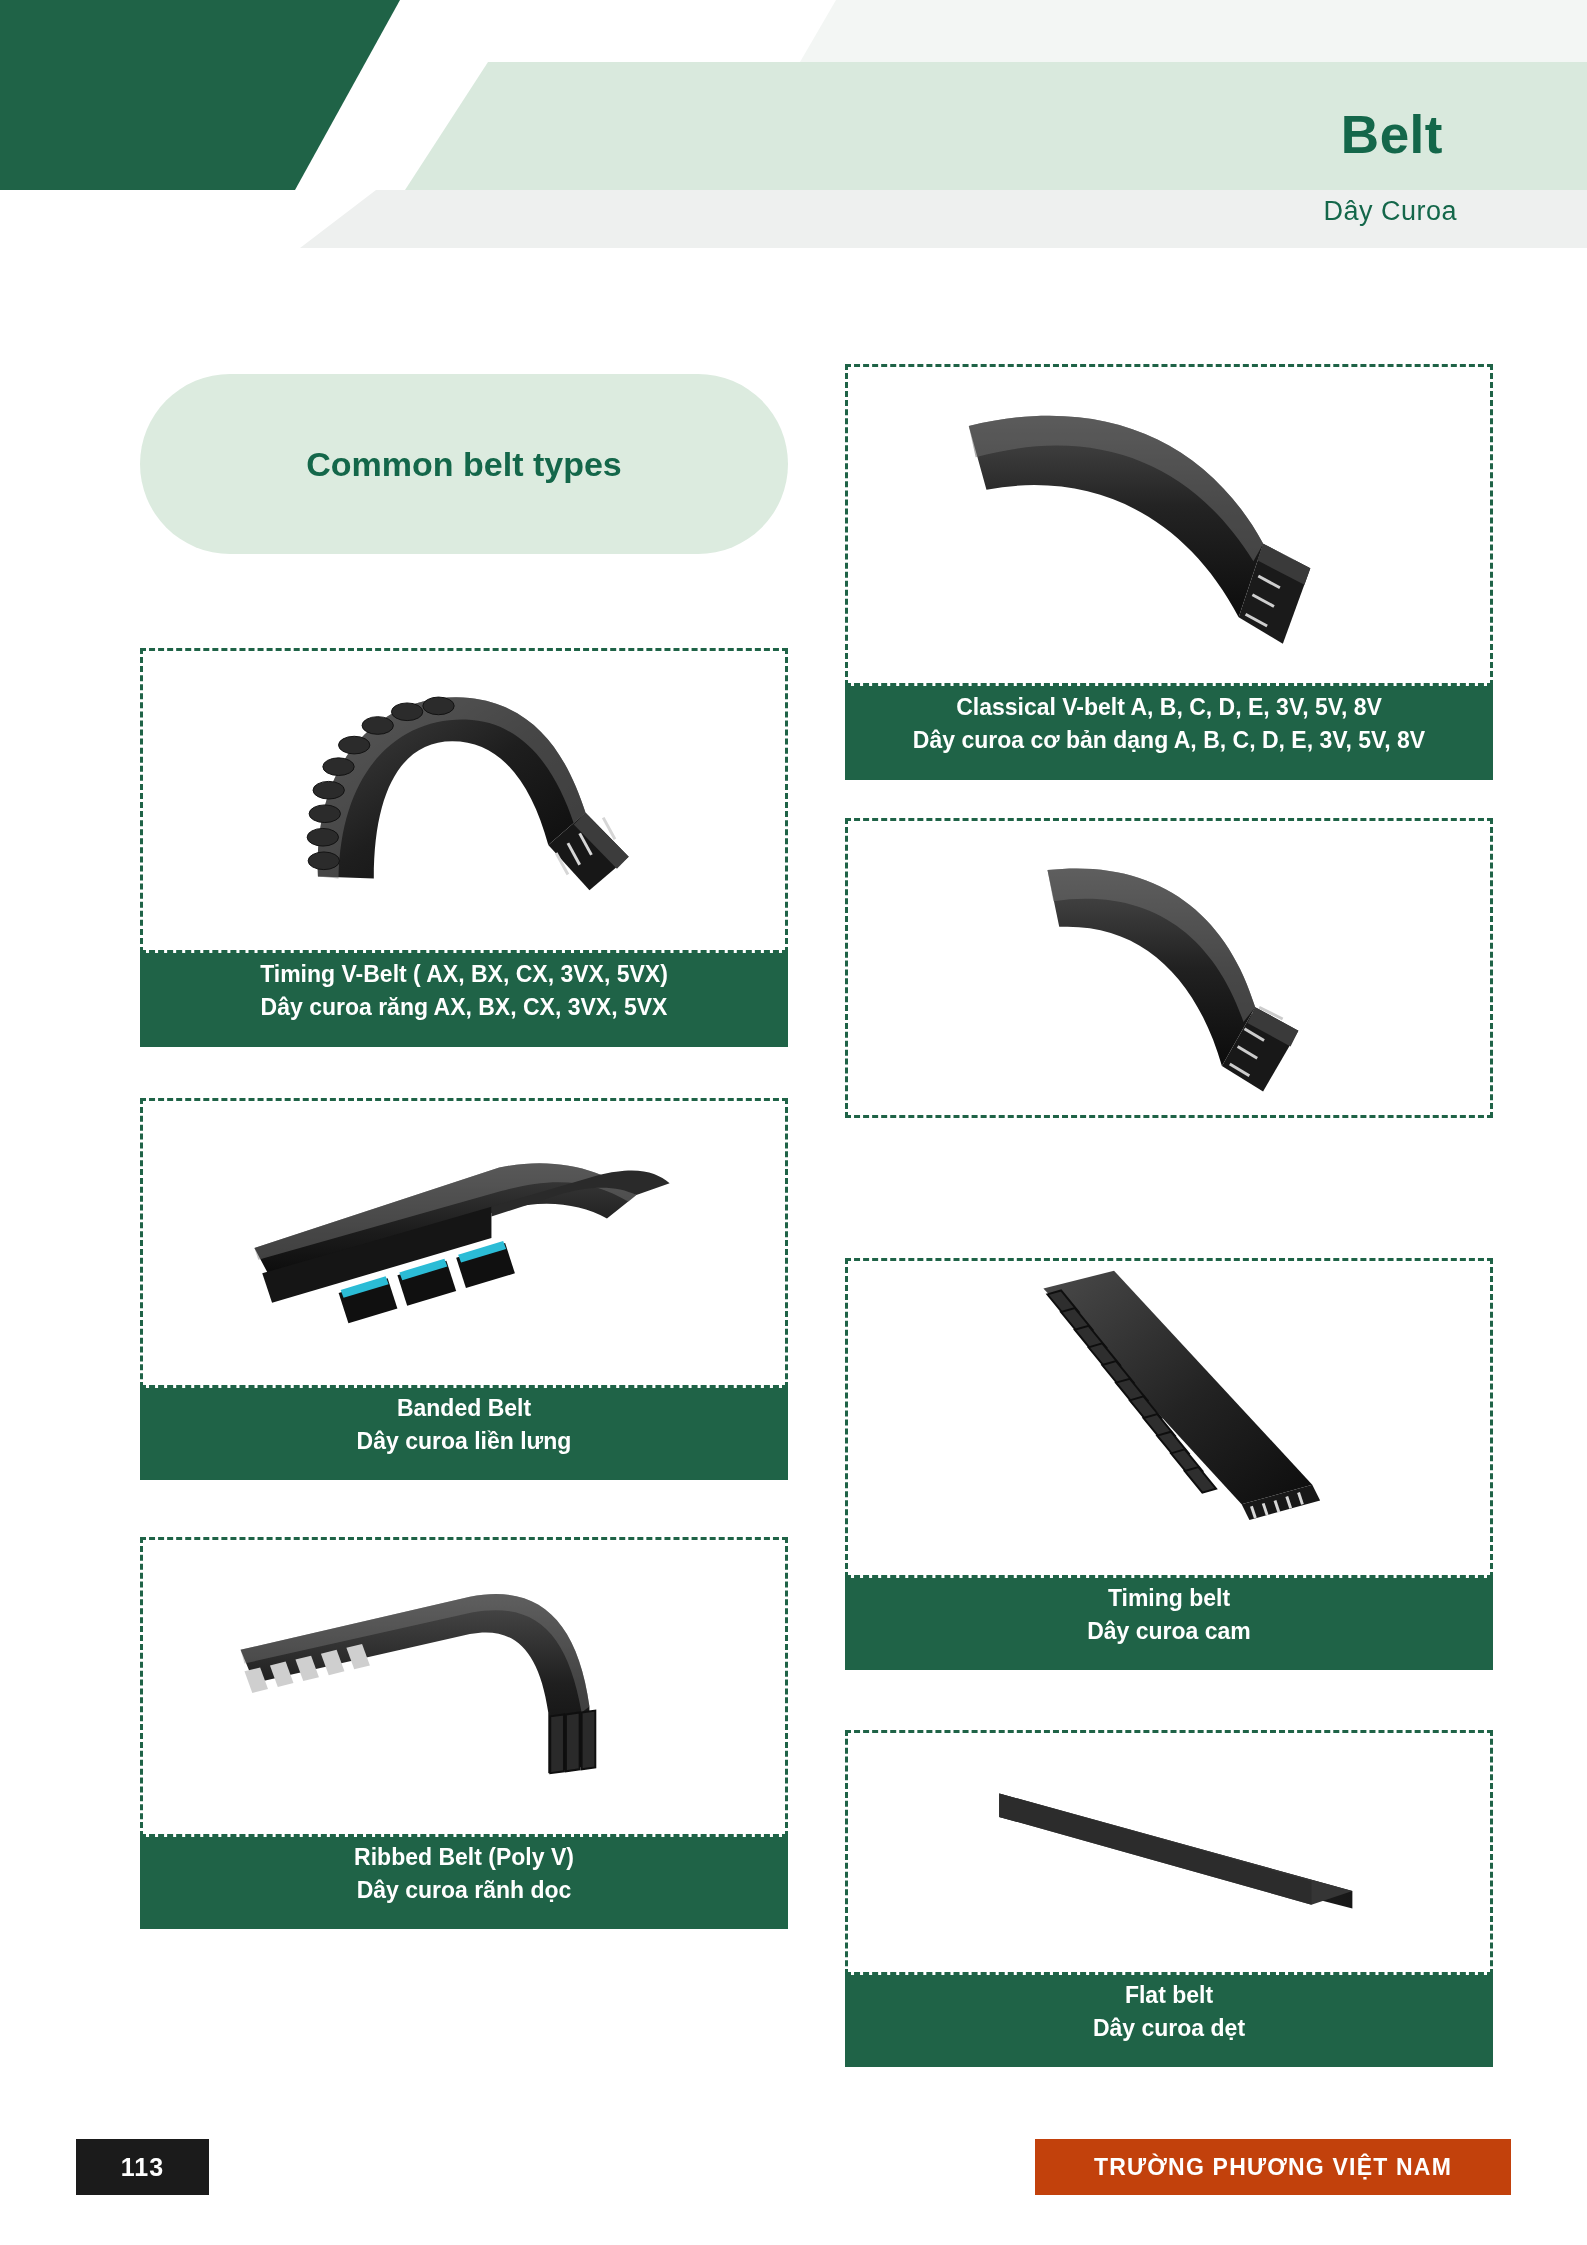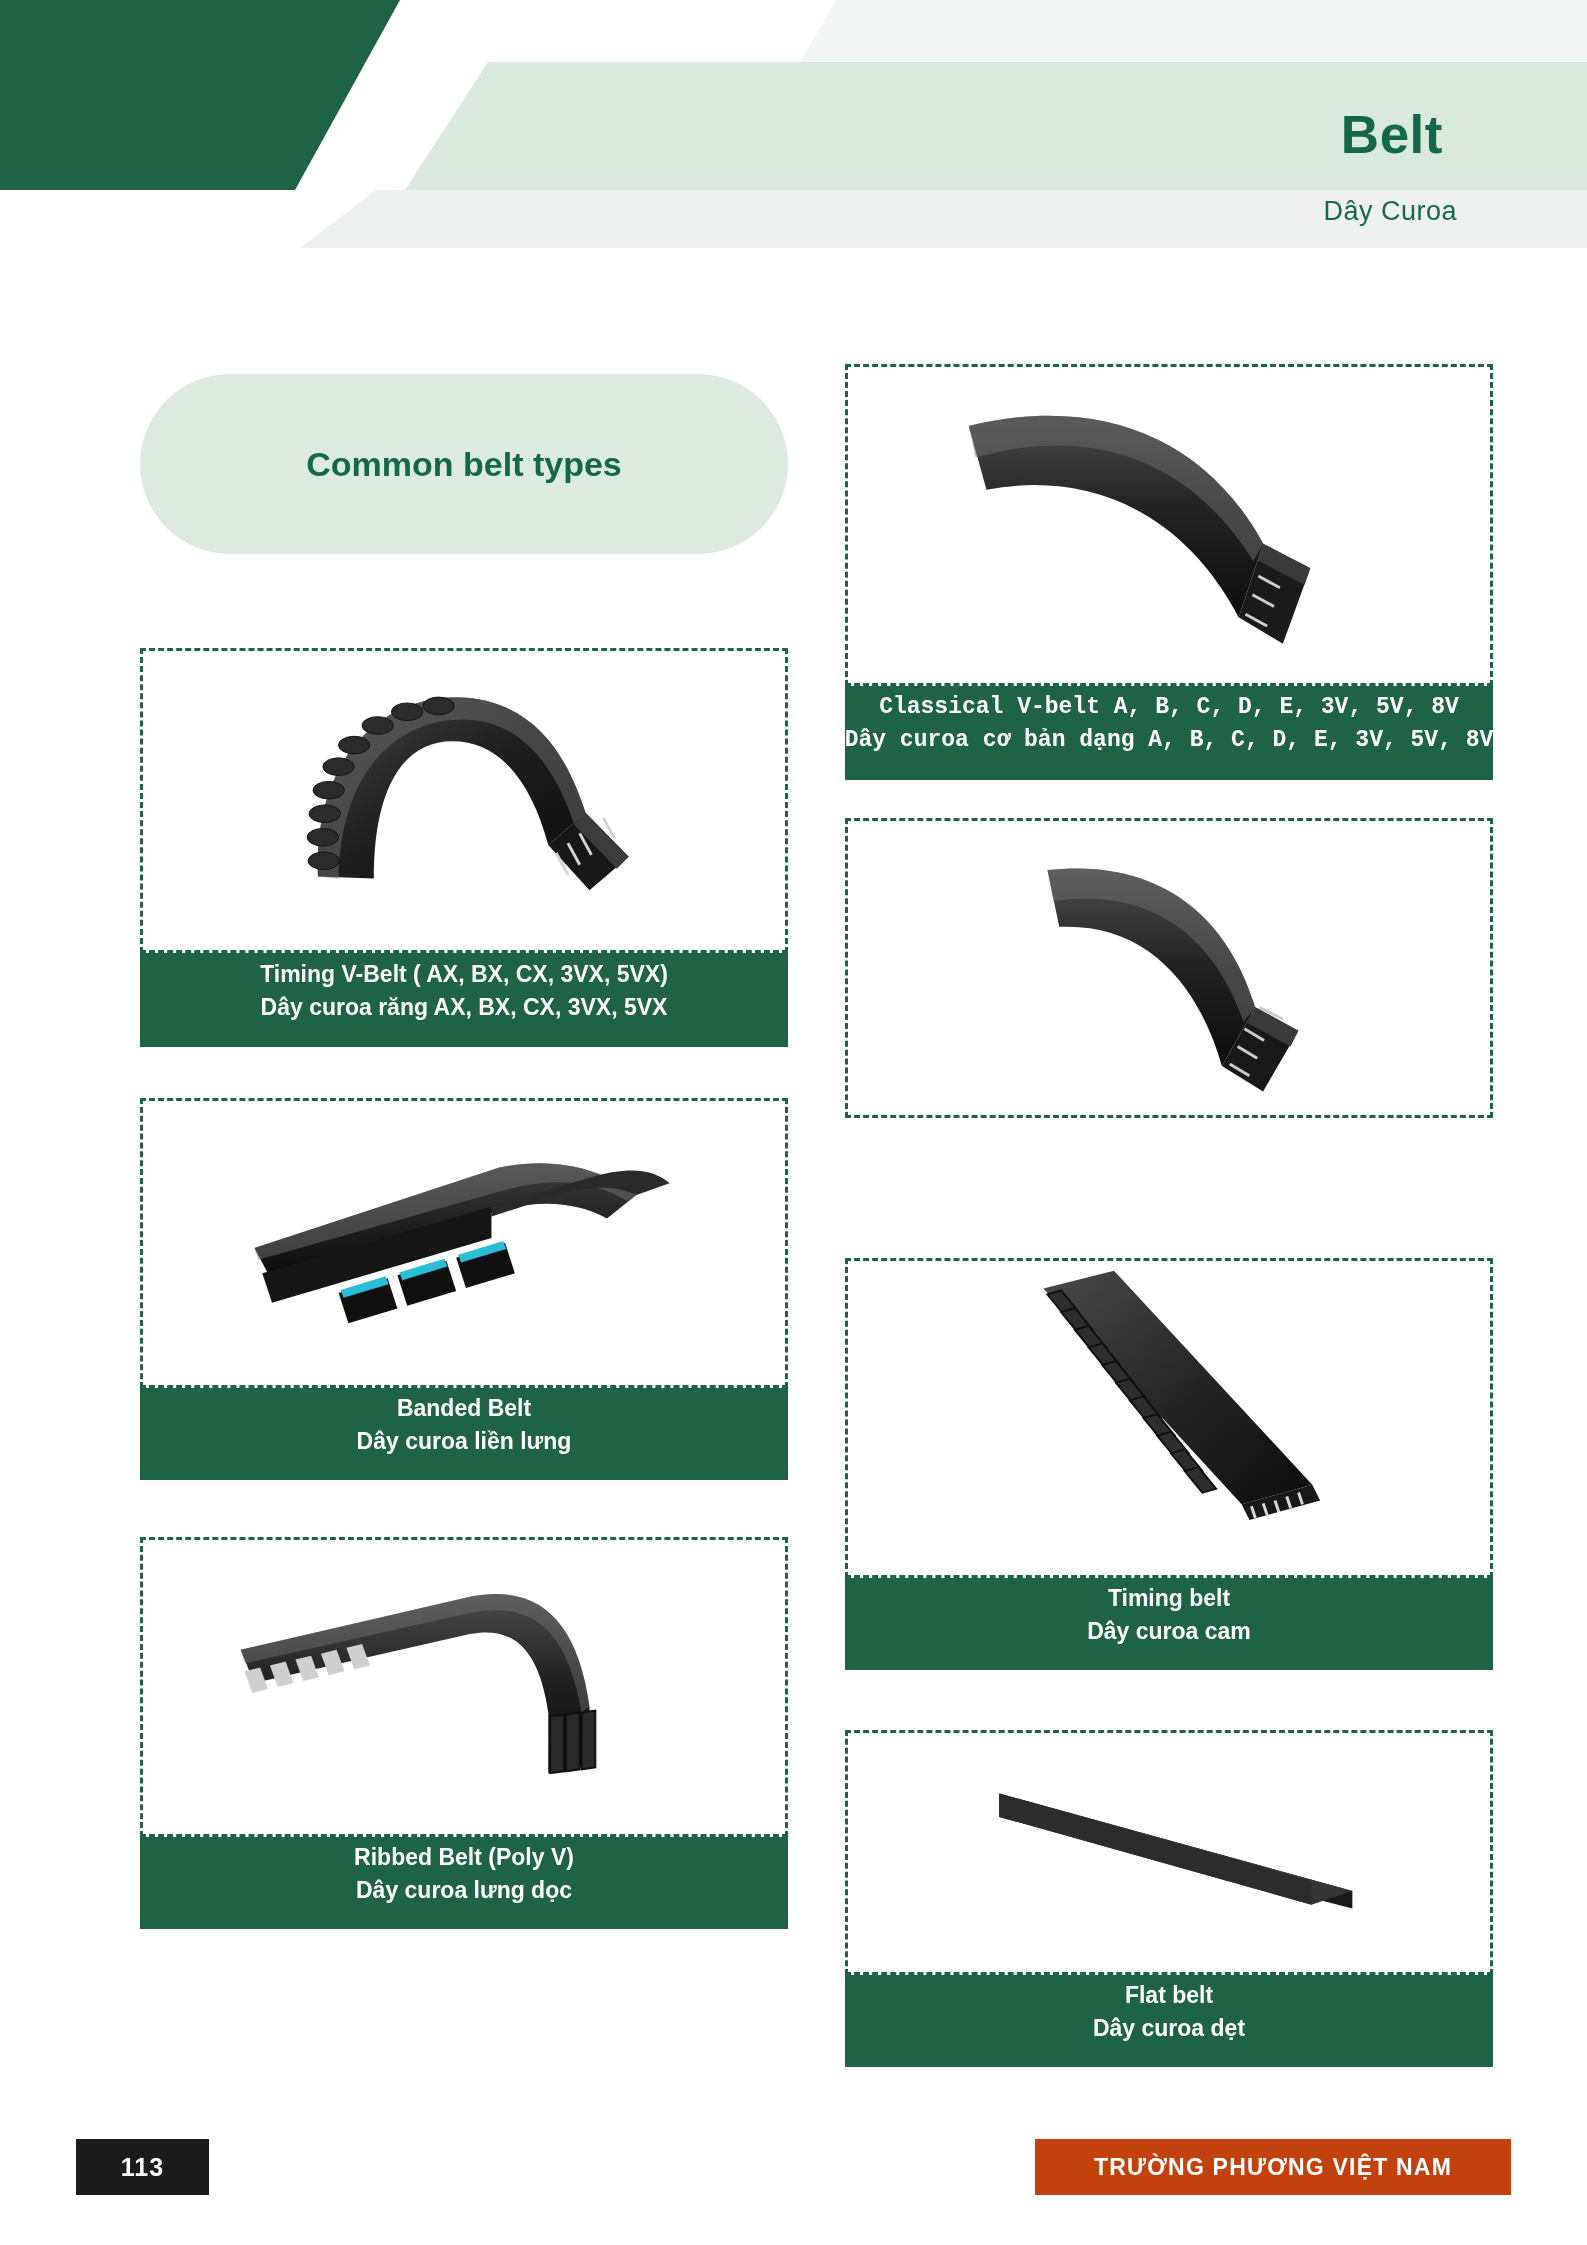--- a/index.html
+++ b/index.html
@@ -138,21 +138,21 @@
 
   .card-banded      { left: 140px; top: 1098px; width: 648px; }
   .card-banded .photo-box { height: 290px; }
   .card-banded .caption   { height: 110px; margin-top: -18px; }
 
   .card-ribbed      { left: 140px; top: 1537px; width: 648px; }
   .card-ribbed .photo-box { height: 300px; }
   .card-ribbed .caption   { height: 110px; margin-top: -18px; }
 
   
-  .card-classical   { left: 845px; top: 364px;  width: 648px; font-family: Liberation Mono, monospace; }
+  .card-classical   { left: 845px; top: 364px;  width: 648px; }
   .card-classical .photo-box { height: 322px; }
   .card-classical .caption   { height: 112px; margin-top: -18px; }
 
   .card-hex         { left: 845px; top: 818px;  width: 648px; }
   .card-hex .photo-box { height: 300px; }
   .card-hex .caption   { height: 110px; margin-top: -18px; }
 
   .card-timing      { left: 845px; top: 1258px; width: 648px; }
   .card-timing .photo-box { height: 320px; }
   .card-timing .caption   { height: 110px; margin-top: -18px; }
@@ -401,21 +401,21 @@
       </g>
       <g fill="#2a2a2a" stroke="#0f0f0f" stroke-width="2">
         <path d="M412 180 L 426 178 L 426 236 L 412 238 Z"></path>
         <path d="M428 178 L 442 176 L 442 234 L 428 236 Z"></path>
         <path d="M444 176 L 458 174 L 458 232 L 444 234 Z"></path>
       </g>
     </svg>
   </div>
   <div class="caption">
     <div>Ribbed Belt (Poly V)</div>
-    <div>Dây curoa lưng dọc</div>
+    <div>Dây curoa rãnh dọc</div>
   </div>
 </div>
 
 <div class="card card-flat">
   <div class="photo-box">
     <svg class="illus" viewBox="0 0 648 245" preserveAspectRatio="xMidYMid meet">
       <defs>
         <linearGradient id="gfl" x1="0" y1="0" x2="1" y2="0">
           <stop offset="0" stop-color="#4a4a4a"></stop>
           <stop offset="0.5" stop-color="#2b2b2b"></stop>

